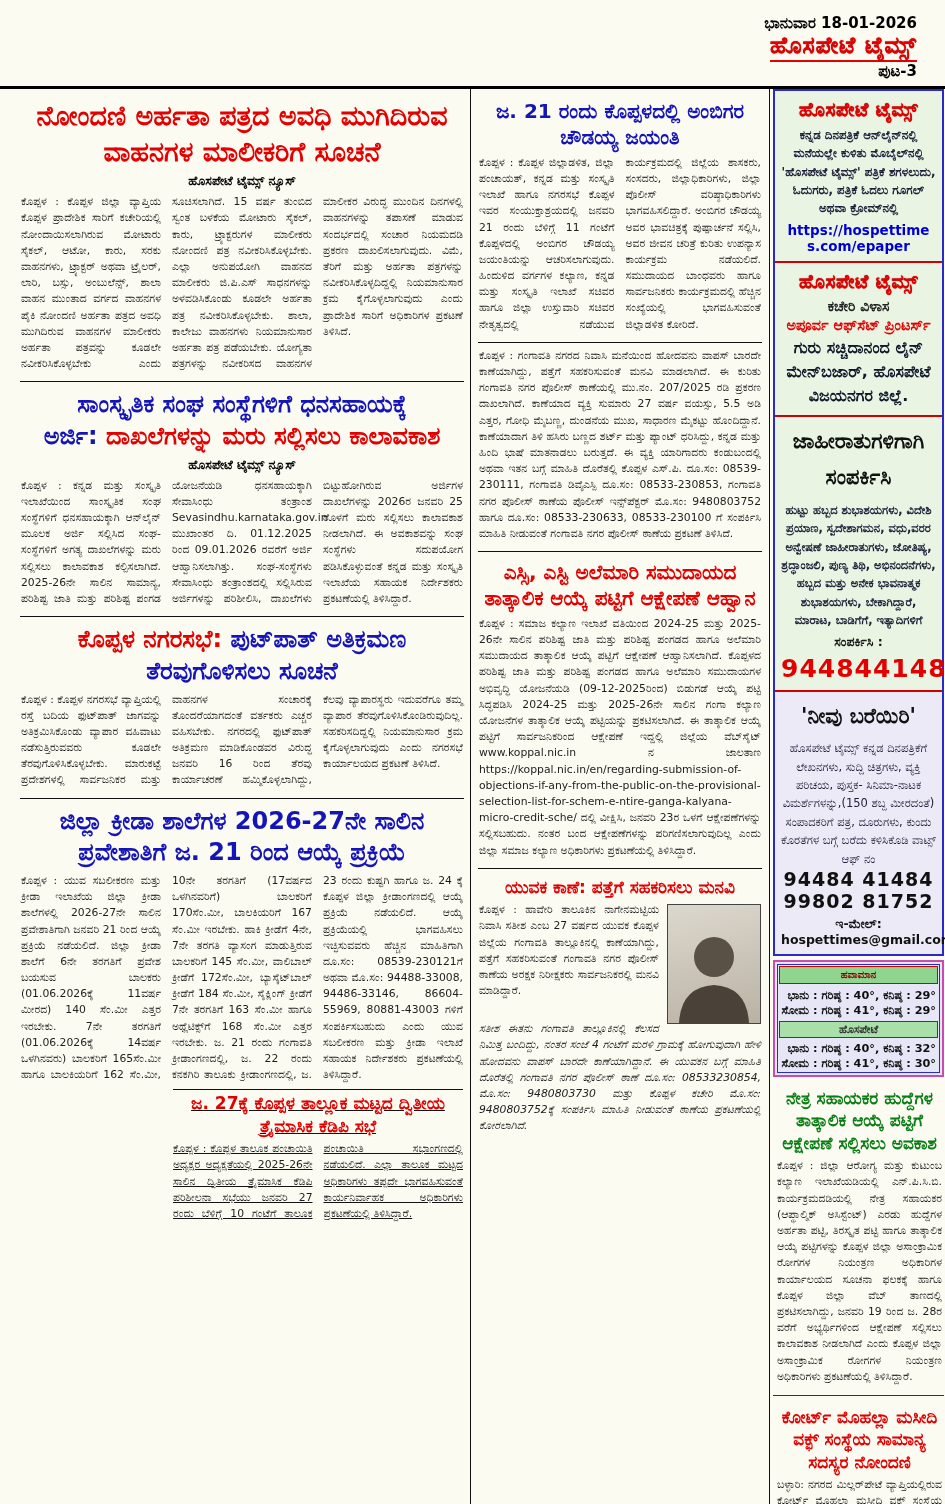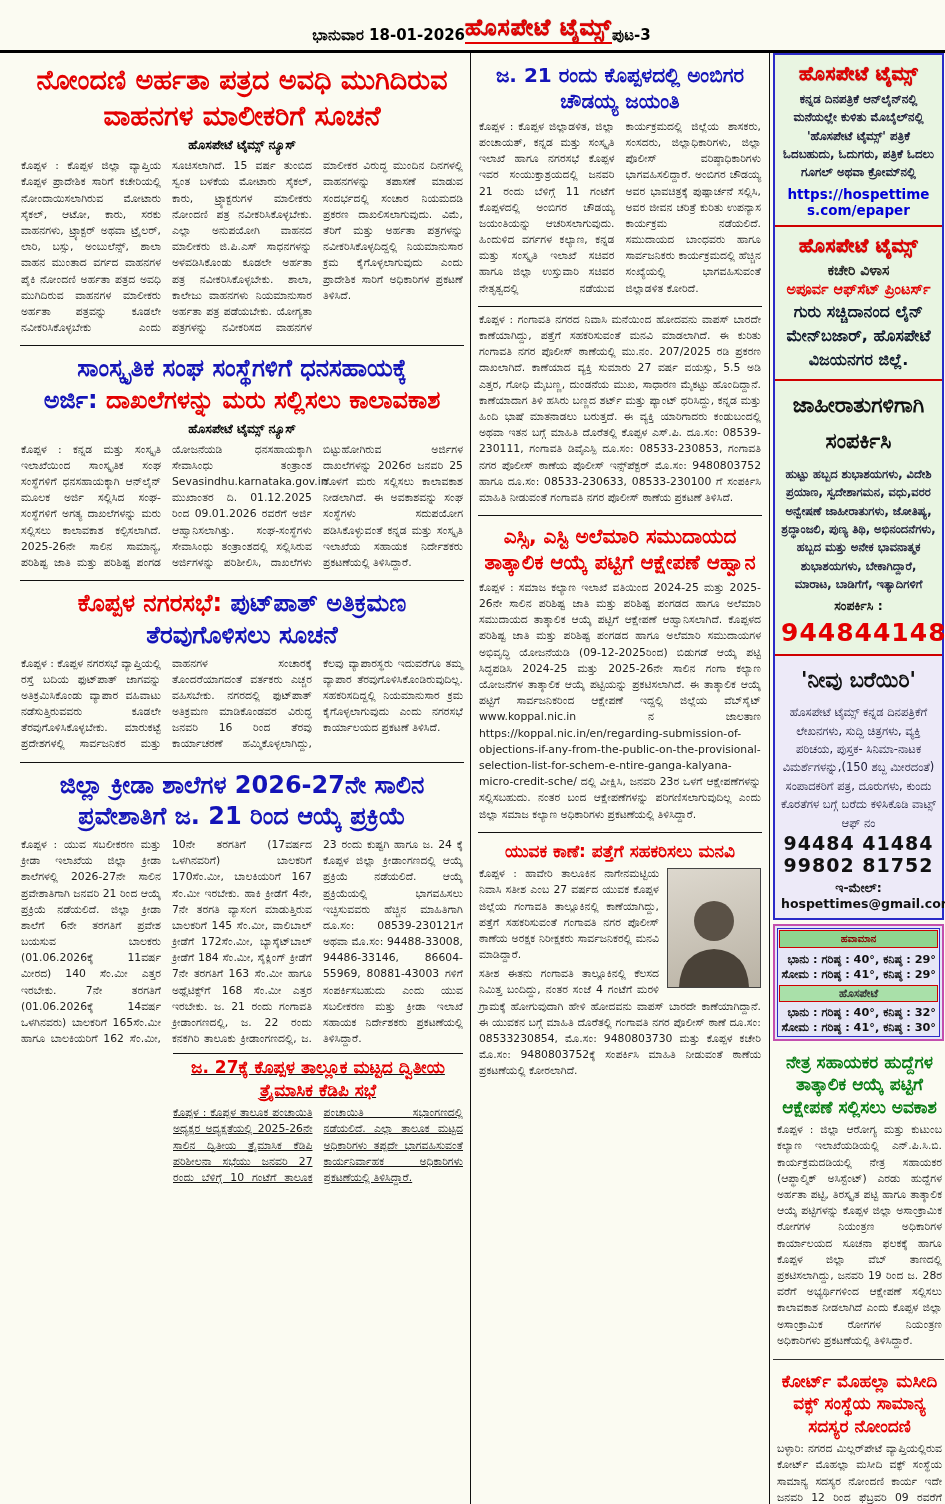--- a/index.html
+++ b/index.html
@@ -6,21 +6,21 @@
   body{
     width:945px;min-height:1504px;background:#fbfbf2;color:#141414;
     font-family:"DejaVu Sans","Liberation Sans",sans-serif;
     -webkit-font-smoothing:antialiased;
   }
   .page{width:945px;min-height:1504px;box-sizing:border-box;}
 
   
   .masthead-bar{
     display:flex;justify-content:center;align-items:flex-end;
-    padding:14px 8px 6px 26px;border-bottom:3px solid #000;
+    padding:14px 28px 6px 26px;border-bottom:3px solid #000;flex-direction:column;
   }
   .masthead-date,.masthead-page{font-size:15px;font-weight:bold;color:#000;}
   .masthead-title{
     font-size:23px;font-weight:bold;color:#e40000;letter-spacing:1px;
     border-bottom:2px solid #e40000;padding-bottom:1px;
     text-shadow:0 0 1px #7a0000;
   }
 
   
   .content{display:flex;align-items:stretch;padding:0 4px 0 18px;}
@@ -162,32 +162,32 @@
 
       <div class="article">
         <span class="hl hl-sm red">ಯುವಕ ಕಾಣೆ: ಪತ್ತೆಗೆ ಸಹಕರಿಸಲು ಮನವಿ</span>
         <div class="photo-box">
           <svg width="90" height="100" viewBox="0 0 90 100">
             <circle cx="45" cy="34" r="20" fill="#5a5146"></circle>
             <path d="M10 100 Q12 64 45 62 Q78 64 80 100 Z" fill="#4a4238"></path>
           </svg>
         </div>
         <div class="body-txt">ಕೊಪ್ಪಳ : ಹಾವೇರಿ ತಾಲೂಕಿನ ನಾಗೇನಮಟ್ಟಿಯ ನಿವಾಸಿ ಸತೀಶ ಎಂಬ 27 ವರ್ಷದ ಯುವಕ ಕೊಪ್ಪಳ ಜಿಲ್ಲೆಯ ಗಂಗಾವತಿ ತಾಲ್ಲೂಕಿನಲ್ಲಿ ಕಾಣೆಯಾಗಿದ್ದು, ಪತ್ತೆಗೆ ಸಹಕರಿಸುವಂತೆ ಗಂಗಾವತಿ ನಗರ ಪೊಲೀಸ್ ಠಾಣೆಯ ಅರಕ್ಷಕ ನಿರೀಕ್ಷಕರು ಸಾರ್ವಜನಿಕರಲ್ಲಿ ಮನವಿ ಮಾಡಿದ್ದಾರೆ.</div>
-        <div class="body-txt" style="margin-top:3px;">ಸತೀಶ ಈತನು ಗಂಗಾವತಿ ತಾಲ್ಲೂಕಿನಲ್ಲಿ ಕೆಲಸದ ನಿಮಿತ್ತ ಬಂದಿದ್ದು, ನಂತರ ಸಂಜೆ 4 ಗಂಟೆಗೆ ಮರಳಿ ಗ್ರಾಮಕ್ಕೆ ಹೋಗುವುದಾಗಿ ಹೇಳಿ ಹೋದವನು ವಾಪಸ್ ಬಾರದೇ ಕಾಣೆಯಾಗಿದ್ದಾನೆ. ಈ ಯುವಕನ ಬಗ್ಗೆ ಮಾಹಿತಿ ದೊರೆತಲ್ಲಿ ಗಂಗಾವತಿ ನಗರ ಪೊಲೀಸ್ ಠಾಣೆ ದೂ.ಸಂ: 08533230854, ಮೊ.ಸಂ: 9480803730 ಮತ್ತು ಕೊಪ್ಪಳ ಕಚೇರಿ ಮೊ.ಸಂ: 9480803752ಕ್ಕೆ ಸಂಪರ್ಕಿಸಿ ಮಾಹಿತಿ ನೀಡುವಂತೆ ಠಾಣೆಯ ಪ್ರಕಟಣೆಯಲ್ಲಿ ಕೋರಲಾಗಿದೆ.</div>
+        <div class="body-txt" style="margin-top:22px;font-style:italic;">ಸತೀಶ ಈತನು ಗಂಗಾವತಿ ತಾಲ್ಲೂಕಿನಲ್ಲಿ ಕೆಲಸದ ನಿಮಿತ್ತ ಬಂದಿದ್ದು, ನಂತರ ಸಂಜೆ 4 ಗಂಟೆಗೆ ಮರಳಿ ಗ್ರಾಮಕ್ಕೆ ಹೋಗುವುದಾಗಿ ಹೇಳಿ ಹೋದವನು ವಾಪಸ್ ಬಾರದೇ ಕಾಣೆಯಾಗಿದ್ದಾನೆ. ಈ ಯುವಕನ ಬಗ್ಗೆ ಮಾಹಿತಿ ದೊರೆತಲ್ಲಿ ಗಂಗಾವತಿ ನಗರ ಪೊಲೀಸ್ ಠಾಣೆ ದೂ.ಸಂ: 08533230854, ಮೊ.ಸಂ: 9480803730 ಮತ್ತು ಕೊಪ್ಪಳ ಕಚೇರಿ ಮೊ.ಸಂ: 9480803752ಕ್ಕೆ ಸಂಪರ್ಕಿಸಿ ಮಾಹಿತಿ ನೀಡುವಂತೆ ಠಾಣೆಯ ಪ್ರಕಟಣೆಯಲ್ಲಿ ಕೋರಲಾಗಿದೆ.</div>
       </div>
 
     </div>
 
     <div class="zone-side">
 
       <div class="side-box">
 
         <div class="side-sec">
           <div class="side-logo">ಹೊಸಪೇಟೆ ಟೈಮ್ಸ್</div>
-          <div class="side-promo-text">ಕನ್ನಡ ದಿನಪತ್ರಿಕೆ ಆನ್‌ಲೈನ್‌ನಲ್ಲಿ ಮನೆಯಲ್ಲೇ ಕುಳಿತು ಮೊಬೈಲ್‌ನಲ್ಲಿ 'ಹೊಸಪೇಟೆ ಟೈಮ್ಸ್' ಪತ್ರಿಕೆ ಓದಬಹುದು, ಓದುಗರು, ಪತ್ರಿಕೆ ಓದಲು ಗೂಗಲ್ ಅಥವಾ ಕ್ರೋಮ್‌ನಲ್ಲಿ</div>
+          <div class="side-promo-text">ಕನ್ನಡ ದಿನಪತ್ರಿಕೆ ಆನ್‌ಲೈನ್‌ನಲ್ಲಿ ಮನೆಯಲ್ಲೇ ಕುಳಿತು ಮೊಬೈಲ್‌ನಲ್ಲಿ 'ಹೊಸಪೇಟೆ ಟೈಮ್ಸ್' ಪತ್ರಿಕೆ ಶಗಳಲುದು, ಓದುಗರು, ಪತ್ರಿಕೆ ಓದಲು ಗೂಗಲ್ ಅಥವಾ ಕ್ರೋಮ್‌ನಲ್ಲಿ</div>
           <div class="side-link">https://hospettimes.com/epaper</div>
         </div>
 
         <div class="side-sec">
           <div class="side-logo">ಹೊಸಪೇಟೆ ಟೈಮ್ಸ್</div>
           <div class="side-h-small">ಕಚೇರಿ ವಿಳಾಸ</div>
           <div class="side-printer">ಅಪೂರ್ವ ಆಫ್‌ಸೆಟ್ ಪ್ರಿಂಟರ್ಸ್</div>
           <div class="side-addr">ಗುರು ಸಚ್ಚಿದಾನಂದ ಲೈನ್ ಮೇನ್‌ಬಜಾರ್, ಹೊಸಪೇಟೆ ವಿಜಯನಗರ ಜಿಲ್ಲೆ.</div>
         </div>
 

